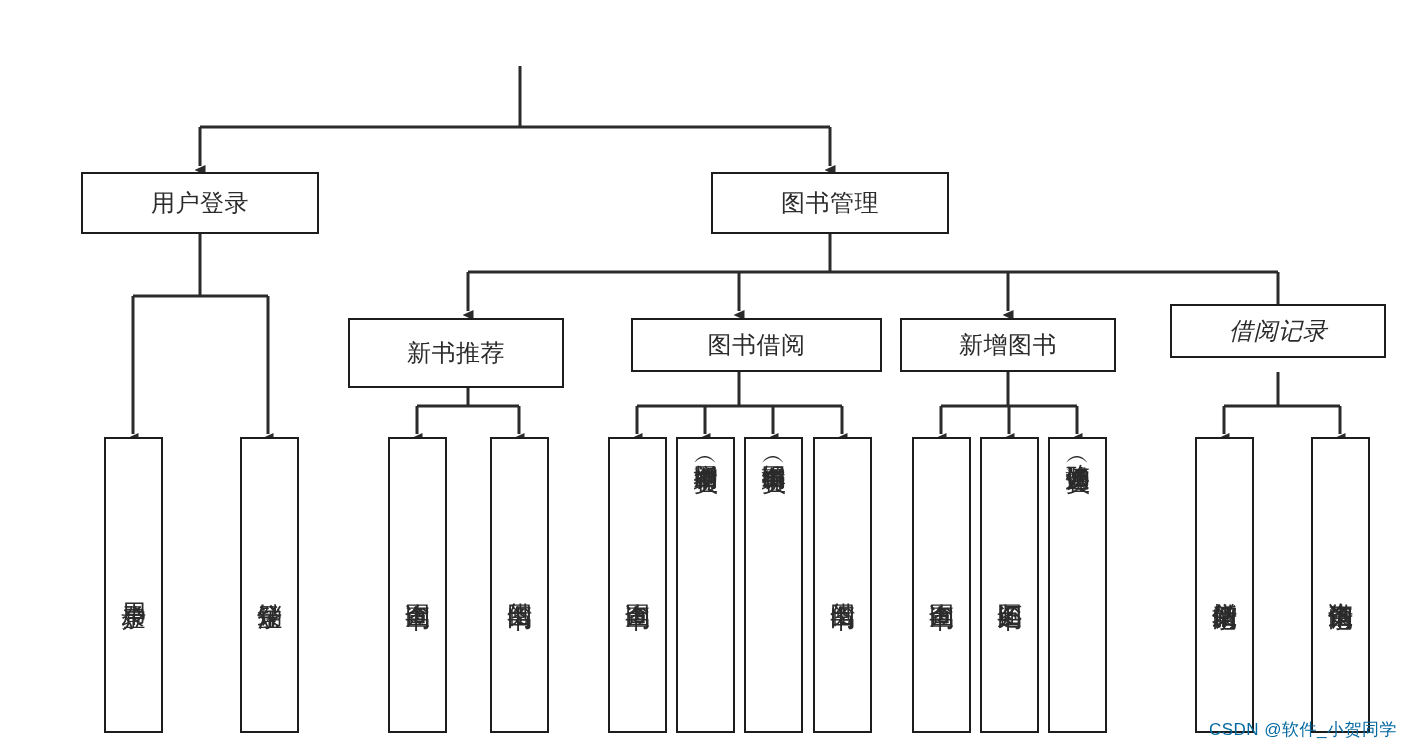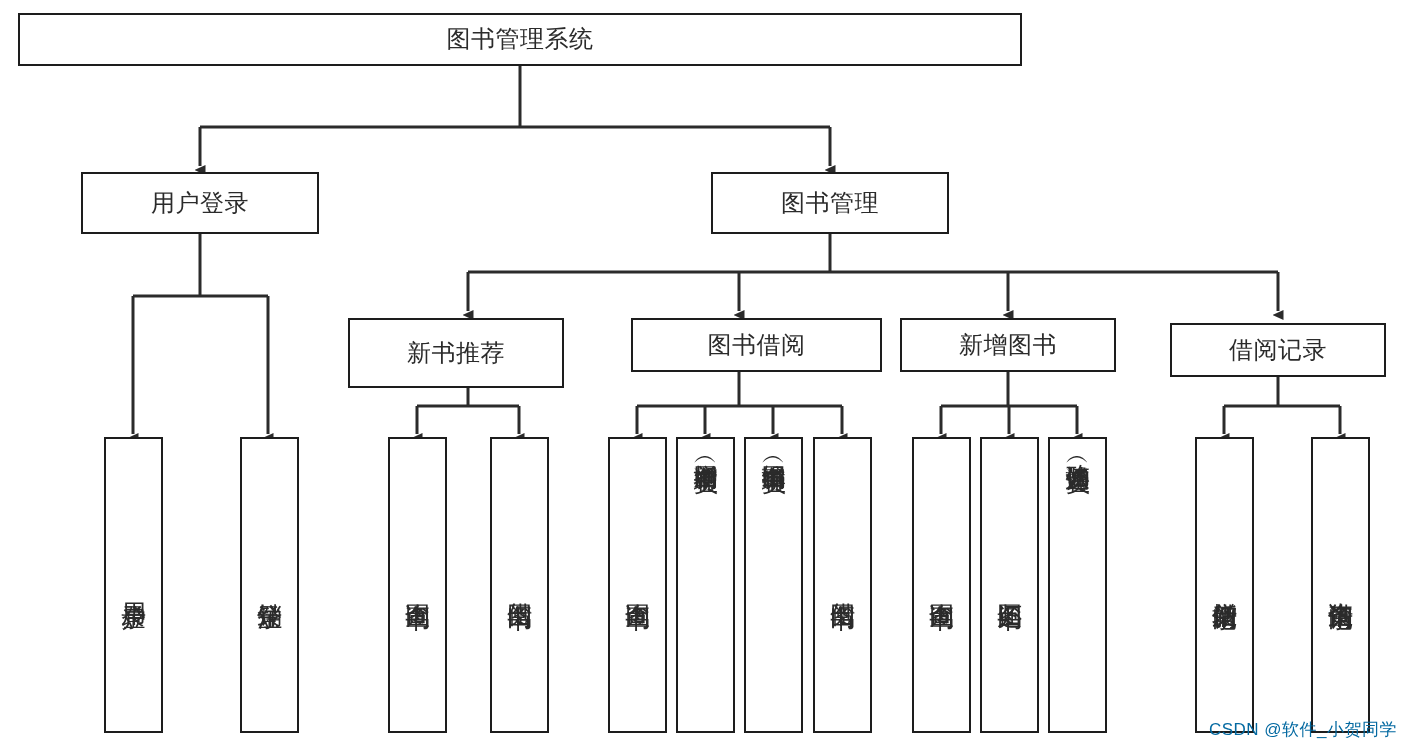--- a/index.html
+++ b/index.html
@@ -124,41 +124,38 @@
       <path d="M1009,406 L1009,434" marker-end="url(#arrow)"></path>
       <path d="M1077,406 L1077,434" marker-end="url(#arrow)"></path>
 
       <path d="M1278,372 L1278,406"></path>
       <path d="M1224,406 L1340,406"></path>
       <path d="M1224,406 L1224,434" marker-end="url(#arrow)"></path>
       <path d="M1340,406 L1340,434" marker-end="url(#arrow)"></path>
     </g>
   </svg>
 
-  <div class="node horizontal" style="left:18px; top:13px; width:1004px; height:53px;">
-    <span class="node-label">图书管理系统</span>
-  </div>
 
   <div class="node horizontal" style="left:81px; top:172px; width:238px; height:62px;">
     <span class="node-label">用户登录</span>
   </div>
   <div class="node horizontal" style="left:711px; top:172px; width:238px; height:62px;">
     <span class="node-label">图书管理</span>
   </div>
 
   <div class="node horizontal" style="left:348px; top:318px; width:216px; height:70px;">
     <span class="node-label">新书推荐</span>
   </div>
   <div class="node horizontal" style="left:631px; top:318px; width:251px; height:54px;">
     <span class="node-label">图书借阅</span>
   </div>
   <div class="node horizontal" style="left:900px; top:318px; width:216px; height:54px;">
     <span class="node-label">新增图书</span>
   </div>
-  <div class="node horizontal" style="left:1170px; top:323px; width:216px; height:54px;">
+  <div class="node horizontal" style="left:1170px; top:304px; width:216px; height:54px;font-style:italic;">
     <span class="node-label">借阅记录</span>
   </div>
 
   <div class="node vertical centered" style="left:104px; top:437px; width:59px; height:296px;">
     <span class="node-label">用户登录</span>
   </div>
   <div class="node vertical centered" style="left:240px; top:437px; width:59px; height:296px;">
     <span class="node-label">注销登录</span>
   </div>
 

